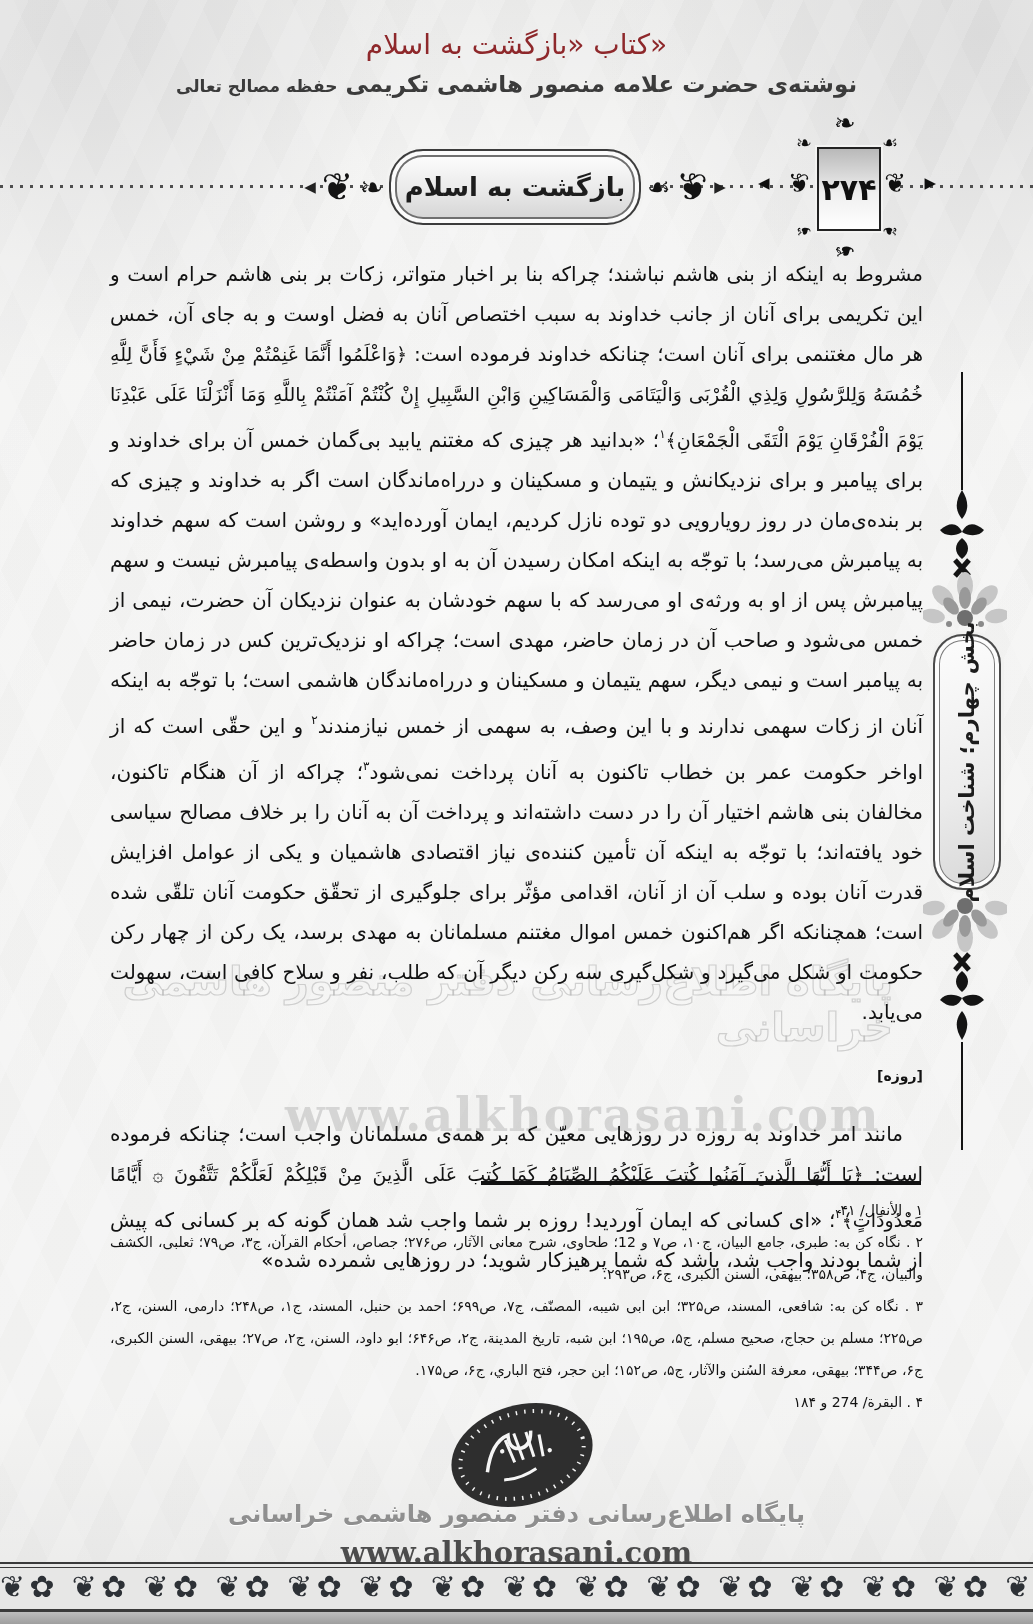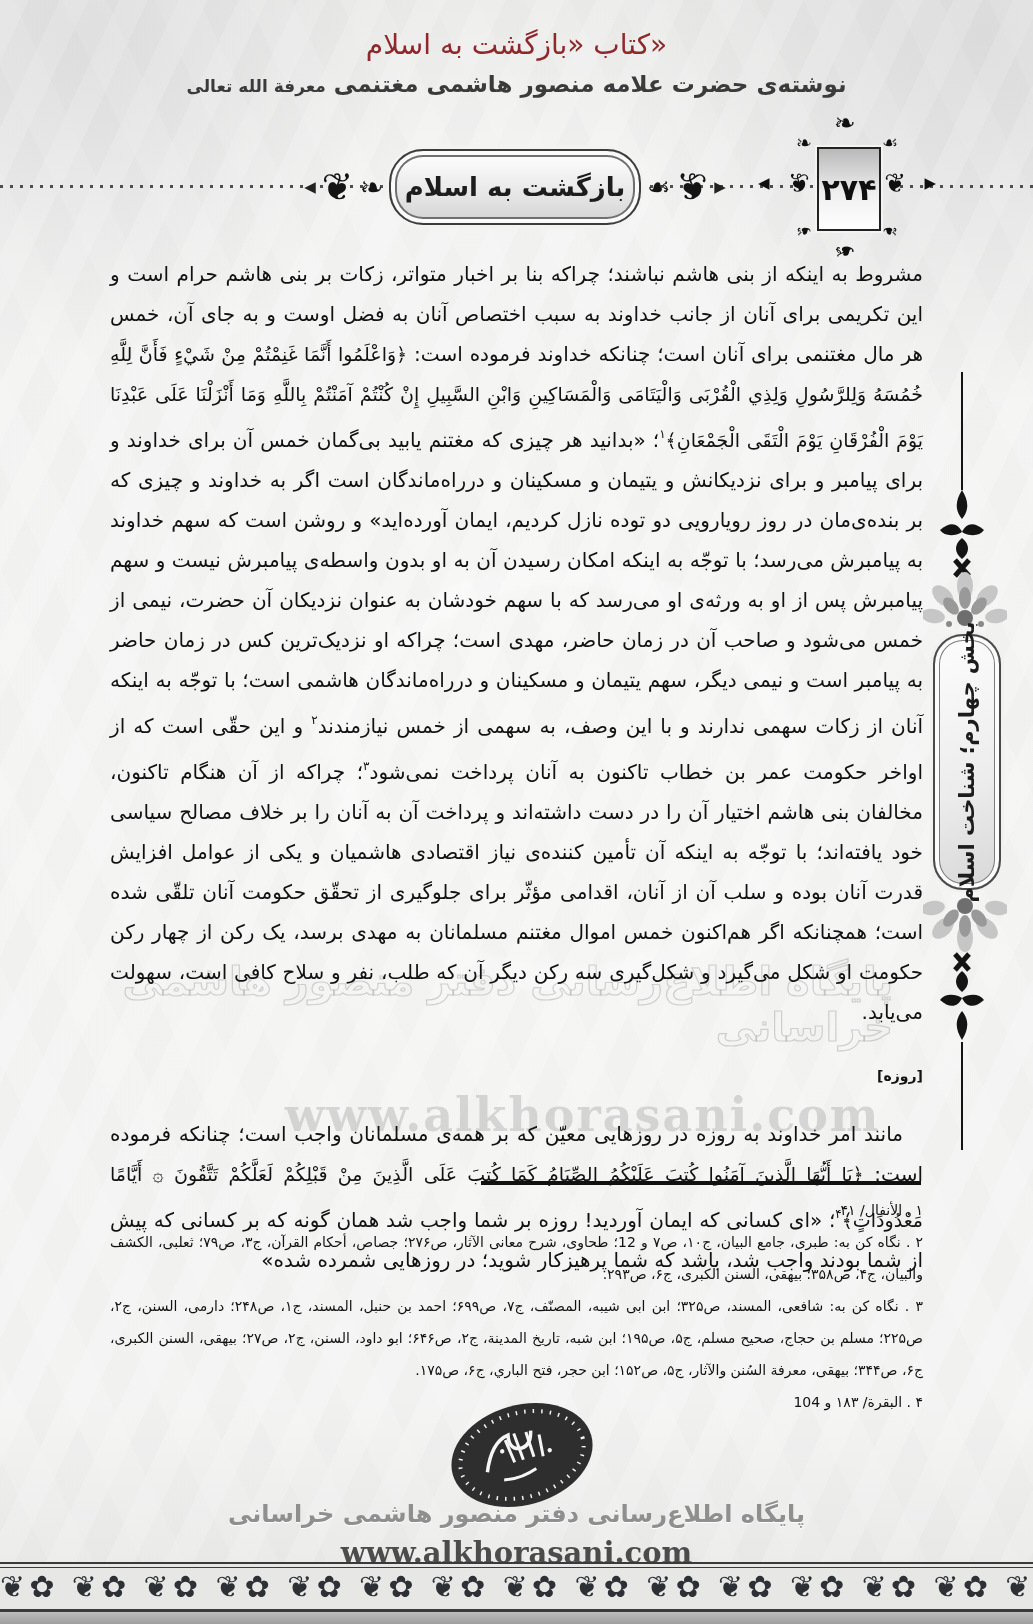--- a/index.html
+++ b/index.html
@@ -89,22 +89,22 @@
 </head>
 <body>
 
 <div class="page">
   <div class="texture"></div>
   <div class="ghost-ring"></div>
 
   <header class="masthead">
     <div class="book-title" style="color:#8e282b;">کتاب «بازگشت به اسلام»</div>
     <div class="author-line">
-      <span>نوشته‌ی حضرت علامه منصور هاشمی مغتنمی</span>
-      <span class="honorific">معرفة الله تعالی</span>
+      <span>نوشته‌ی حضرت علامه منصور هاشمی تکریمی</span>
+      <span class="honorific">حفظه مصالح تعالی</span>
     </div>
   </header>
 
   <div class="dotted-rule"></div>
 
   <div class="running-group">
     <span class="arrowhead">◀</span>
     <span class="orn">❦</span>
     <span class="orn small flip">☙</span>
     <div class="cartouche">
@@ -138,21 +138,21 @@
     <p id="para1"><span class="seg-t">مشروط به اینکه از بنی هاشم نباشند؛ چراکه بنا بر اخبار متواتر، زکات بر بنی هاشم حرام است و این تکریمی برای آنان از جانب خداوند به سبب اختصاص آنان به فضل اوست و به جای آن، خمس هر مال مغتنمی برای آنان است؛ چنانکه خداوند فرموده است: </span><span class="seg-v">﴿وَاعْلَمُوا أَنَّمَا غَنِمْتُمْ مِنْ شَيْءٍ فَأَنَّ لِلَّهِ خُمُسَهُ وَلِلرَّسُولِ وَلِذِي الْقُرْبَى وَالْيَتَامَى وَالْمَسَاكِينِ وَابْنِ السَّبِيلِ إِنْ كُنْتُمْ آمَنْتُمْ بِاللَّهِ وَمَا أَنْزَلْنَا عَلَى عَبْدِنَا يَوْمَ الْفُرْقَانِ يَوْمَ الْتَقَى الْجَمْعَانِ﴾</span><span class="seg-s">۱</span><span class="seg-t">؛ «بدانید هر چیزی که مغتنم یابید بی‌گمان خمس آن برای خداوند و برای پیامبر و برای نزدیکانش و یتیمان و مسکینان و درراه‌ماندگان است اگر به خداوند و چیزی که بر بنده‌ی‌مان در روز رویارویی دو توده نازل کردیم، ایمان آورده‌اید» و روشن است که سهم خداوند به پیامبرش می‌رسد؛ با توجّه به اینکه امکان رسیدن آن به او بدون واسطه‌ی پیامبرش نیست و سهم پیامبرش پس از او به ورثه‌ی او می‌رسد که با سهم خودشان به عنوان نزدیکان آن حضرت، نیمی از خمس می‌شود و صاحب آن در زمان حاضر، مهدی است؛ چراکه او نزدیک‌ترین کس در زمان حاضر به پیامبر است و نیمی دیگر، سهم یتیمان و مسکینان و درراه‌ماندگان هاشمی است؛ با توجّه به اینکه آنان از زکات سهمی ندارند و با این وصف، به سهمی از خمس نیازمندند</span><span class="seg-s">۲</span><span class="seg-t"> و این حقّی است که از اواخر حکومت عمر بن خطاب تاکنون به آنان پرداخت نمی‌شود</span><span class="seg-s">۳</span><span class="seg-t">؛ چراکه از آن هنگام تاکنون، مخالفان بنی هاشم اختیار آن را در دست داشته‌اند و پرداخت آن به آنان را بر خلاف مصالح سیاسی خود یافته‌اند؛ با توجّه به اینکه آن تأمین کننده‌ی نیاز اقتصادی هاشمیان و یکی از عوامل افزایش قدرت آنان بوده و سلب آن از آنان، اقدامی مؤثّر برای جلوگیری از تحقّق حکومت آنان تلقّی شده است؛ همچنانکه اگر هم‌اکنون خمس اموال مغتنم مسلمانان به مهدی برسد، یک رکن از چهار رکن حکومت او شکل می‌گیرد و شکل‌گیری سه رکن دیگر آن که طلب، نفر و سلاح کافی است، سهولت می‌یابد.</span></p>
     <h2 class="section-heading">[روزه]</h2>
     <p id="para2" class="indent"><span class="seg-t">مانند امر خداوند به روزه در روزهایی معیّن که بر همه‌ی مسلمانان واجب است؛ چنانکه فرموده است: </span><span class="seg-v">﴿يَا أَيُّهَا الَّذِينَ آمَنُوا كُتِبَ عَلَيْكُمُ الصِّيَامُ كَمَا كُتِبَ عَلَى الَّذِينَ مِنْ قَبْلِكُمْ لَعَلَّكُمْ تَتَّقُونَ ۞ أَيَّامًا مَعْدُودَاتٍ﴾</span><span class="seg-s">۴</span><span class="seg-t">؛ «ای کسانی که ایمان آوردید! روزه بر شما واجب شد همان گونه که بر کسانی که پیش از شما بودند واجب شد، باشد که شما پرهیزکار شوید؛ در روزهایی شمرده شده»</span></p>
   </main>
 
   <div class="fn-rule"></div>
   <section class="footnotes" id="footnotes">
       <div class="footnote"><span class="fn-num">۱ . </span><span>الأنفال/ ۴۱</span></div>
       <div class="footnote"><span class="fn-num">۲ . </span><span>نگاه کن به: طبری، جامع البیان، ج۱۰، ص۷ و 12؛ طحاوی، شرح معانی الآثار، ص۲۷۶؛ جصاص، أحکام القرآن، ج۳، ص۷۹؛ ثعلبی، الکشف والبیان، ج۴، ص۳۵۸؛ بیهقی، السنن الکبری، ج۶، ص۲۹۳.</span></div>
       <div class="footnote"><span class="fn-num">۳ . </span><span>نگاه کن به: شافعی، المسند، ص۳۲۵؛ ابن ابی شیبه، المصنّف، ج۷، ص۶۹۹؛ احمد بن حنبل، المسند، ج۱، ص۲۴۸؛ دارمی، السنن، ج۲، ص۲۲۵؛ مسلم بن حجاج، صحیح مسلم، ج۵، ص۱۹۵؛ ابن شبه، تاریخ المدینة، ج۲، ص۶۴۶؛ ابو داود، السنن، ج۲، ص۲۷؛ بیهقی، السنن الکبری، ج۶، ص۳۴۴؛ بیهقی، معرفة السُنن والآثار، ج۵، ص۱۵۲؛ ابن حجر، فتح الباري، ج۶، ص۱۷۵.</span></div>
-      <div class="footnote"><span class="fn-num">۴ . </span><span>البقرة/ ۱۸۳ و 104</span></div>
+      <div class="footnote"><span class="fn-num">۴ . </span><span>البقرة/ 274 و ۱۸۴</span></div>
     </section>
 
   <div class="seal">
     <svg width="152" height="118" viewBox="0 0 152 118">
       <g transform="rotate(-16 76 59)">
         <ellipse cx="76" cy="59" rx="72" ry="50" fill="#2e2e2e"></ellipse>
         <ellipse cx="76" cy="59" rx="63" ry="42" fill="none" stroke="#f2f2f2" stroke-width="4" stroke-dasharray="1.5 7"></ellipse>
         <path d="M38 66 q12 -28 30 -30 q-3 14 7 16 q12 2 16 -14" stroke="#f5f5f5" stroke-width="3.5" fill="none"></path>
         <path d="M52 78 q16 4 34 -2" stroke="#f5f5f5" stroke-width="3" fill="none"></path>
         <path d="M64 40 l3 24 M74 36 l2 28 M86 38 l1 26 M98 44 l-2 22" stroke="#f5f5f5" stroke-width="3"></path>

